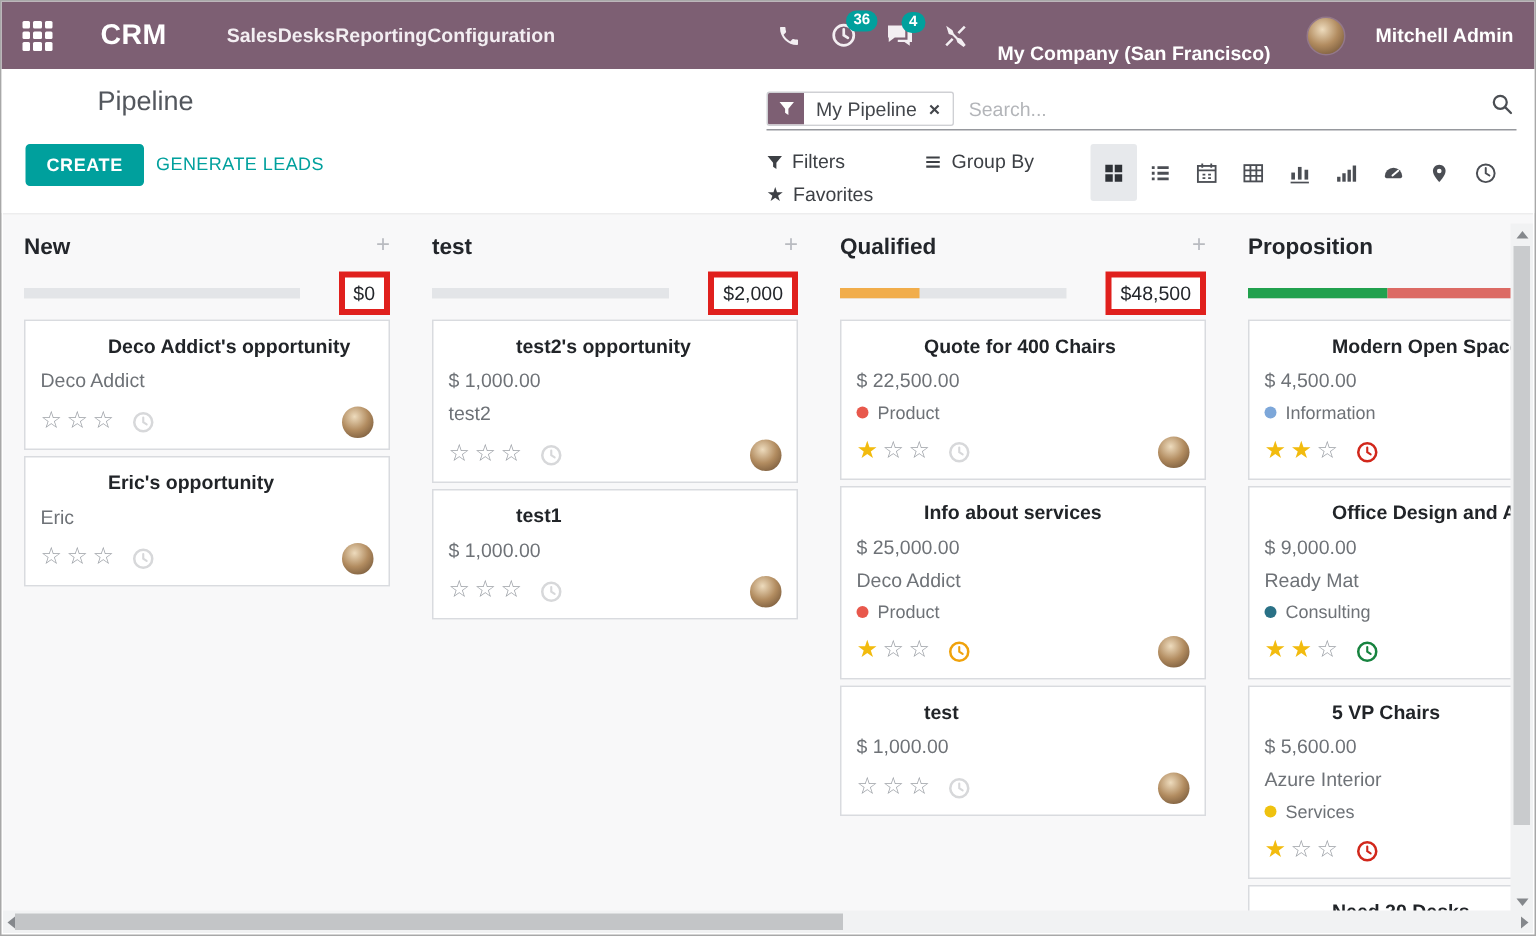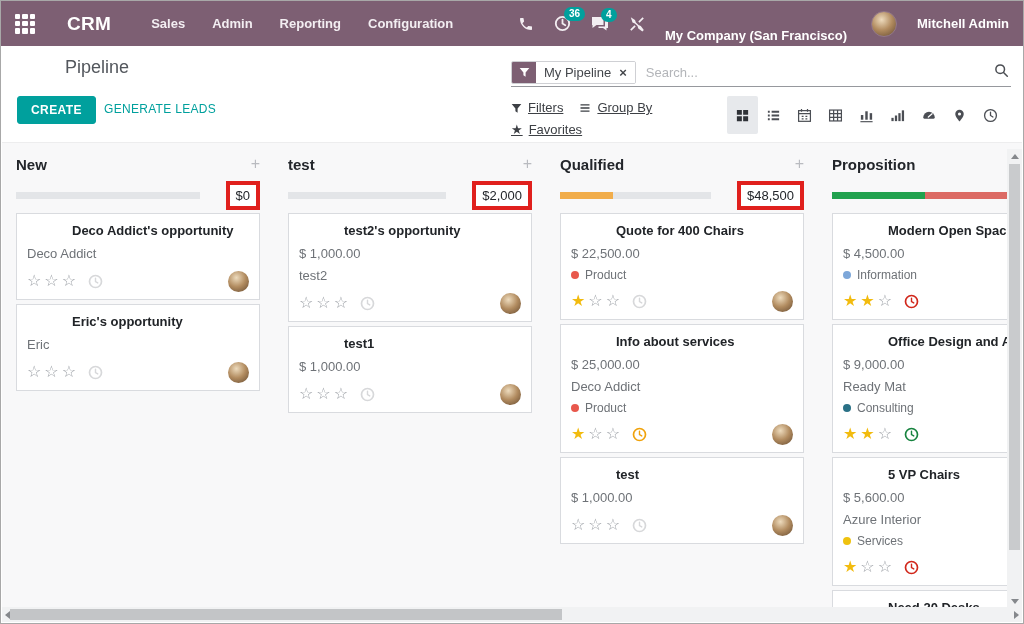--- a/index.html
+++ b/index.html
@@ -4,21 +4,21 @@
 <style>
   * { margin:0; padding:0; box-sizing:border-box; }
   html,body { width:1024px; height:624px; font-family:"Liberation Sans", sans-serif; background:#fff; }
   .screen { position:relative; width:1024px; height:624px; overflow:hidden; border:1px solid #a8a8a8; background:#fff; }
 
   
   .nav { position:absolute; top:0; left:0; right:0; height:45px; background:#7d5f73; display:flex; align-items:center; padding:0 14px; color:#fff; }
   .apps-grid { width:20px; height:20px; display:grid; grid-template-columns:repeat(3,1fr); gap:2px; cursor:pointer; }
   .apps-grid span { background:#fff; border-radius:1px; }
   .brand { font-size:19px; font-weight:bold; margin:0 40px 0 32px; letter-spacing:.3px; }
-  .menus { display:flex; gap:27px; font-size:13px; font-weight:600; }
+  .menus { display:flex; font-size:13px; font-weight:600; }
   .menus a { color:#f3eef2; text-decoration:none; cursor:pointer; }
   .nav-right { margin-left:auto; display:flex; align-items:center; gap:20px; font-size:13px; font-weight:600; }
   .nav-ic { position:relative; display:inline-flex; align-items:center; cursor:pointer; color:#f3eef2; }
   .badge { position:absolute; top:-8px; left:10px; background:#00A09D; color:#fff; font-size:10px; font-weight:bold; border-radius:9px; padding:1px 5px; line-height:12px; }
   .nav-avatar { width:26px; height:26px; border-radius:50%; background:radial-gradient(circle at 40% 32%, #eddbbd 0%, #b28c60 48%, #64492f 100%); border:1px solid #93788a; }
   .company { margin-right:4px;margin-top:24px; }
 
   
   .control { position:absolute; top:45px; left:0; right:0; height:96px; background:#fff; }
   .page-title { position:absolute; left:16px; top:11px; font-size:18px; font-weight:400; color:#53575d;margin-left:48px; }
@@ -26,21 +26,21 @@
   .btn-generate { position:absolute; left:103px; top:56px; color:#00A09D; background:none; border:none; font-size:12px; font-weight:normal; letter-spacing:.3px; cursor:pointer; font-family:inherit; }
   .searchbar { position:absolute; left:510px; top:12px; width:500px; height:29px; border-bottom:1px solid #96989d; display:flex; align-items:center; }
   .facet { display:flex; align-items:stretch; height:23px; border:1px solid #cfd0d4; border-radius:2px; overflow:hidden; cursor:pointer; }
   .facet-ic { width:24px; background:#7d5f73; display:flex; align-items:center; justify-content:center; color:#fff; }
   .facet-body { background:#fff; display:flex; align-items:center; gap:8px; padding:0 8px; font-size:13px; color:#43464b; }
   .facet-x { font-weight:bold; font-size:13px; color:#43464b; cursor:pointer; }
   .search-input { flex:1; border:none; outline:none; margin-left:10px; font-size:13px; color:#43464b; font-family:inherit; background:transparent; }
   .search-input::placeholder { color:#b3b5b9; }
   .mag { color:#4b4e53; margin-right:2px; }
   .facetbar { position:absolute; left:510px; top:51px; font-size:13px; color:#3d4045; line-height:22px; }
-  .facetbar .row { display:flex; gap:16px;text-decoration:underline; }
+  .facetbar .row { display:flex; gap:53px; }
   .fb-item { display:flex; align-items:center; gap:6px; cursor:pointer; }
   .fb-item svg, .fb-star { color:#3d4045; }
   .fb-star { font-size:13px; }
   .switcher { position:absolute; left:726px; top:50px; display:flex; height:38px; }
   .sw-btn { width:31px; display:flex; align-items:center; justify-content:center; color:#4b4e54; cursor:pointer; border-radius:2px; }
   .sw-btn.active { background:#e7e9ec; color:#2f3237; }
 
   
   .board { position:absolute; top:141px; left:1px; right:1px; height:467px; background:#f8f8f9; border-top:1px solid #ededee; display:flex; padding-top:6px; overflow:hidden; }
   .kcol { flex:0 0 272px; width:272px; padding:0 14px; }
@@ -91,21 +91,21 @@
         <span></span>
         <span></span>
         <span></span>
         <span></span>
         <span></span>
         <span></span>
     </div>
     <div class="brand">CRM</div>
     <nav class="menus">
       <a>Sales</a>
-      <a>Admin</a>
+      <a>Desks</a>
       <a>Reporting</a>
       <a>Configuration</a>
     </nav>
     <div class="nav-right">
       <span class="nav-ic">
         <svg width="16" height="16" viewBox="0 0 24 24" fill="currentColor">
             <path d="M6.62 10.79c1.44 2.83 3.76 5.14 6.59 6.59l2.2-2.21c.27-.27.67-.36 1.02-.24 1.12.37 2.33.57 3.57.57.55 0 1 .45 1 1V20c0 .55-.45 1-1 1-9.39 0-17-7.61-17-17 0-.55.45-1 1-1h3.5c.55 0 1 .45 1 1 0 1.25.2 2.45.57 3.57.11.35.03.74-.25 1.02l-2.2 2.2z"></path>
           </svg>
       </span>
       <span class="nav-ic">

